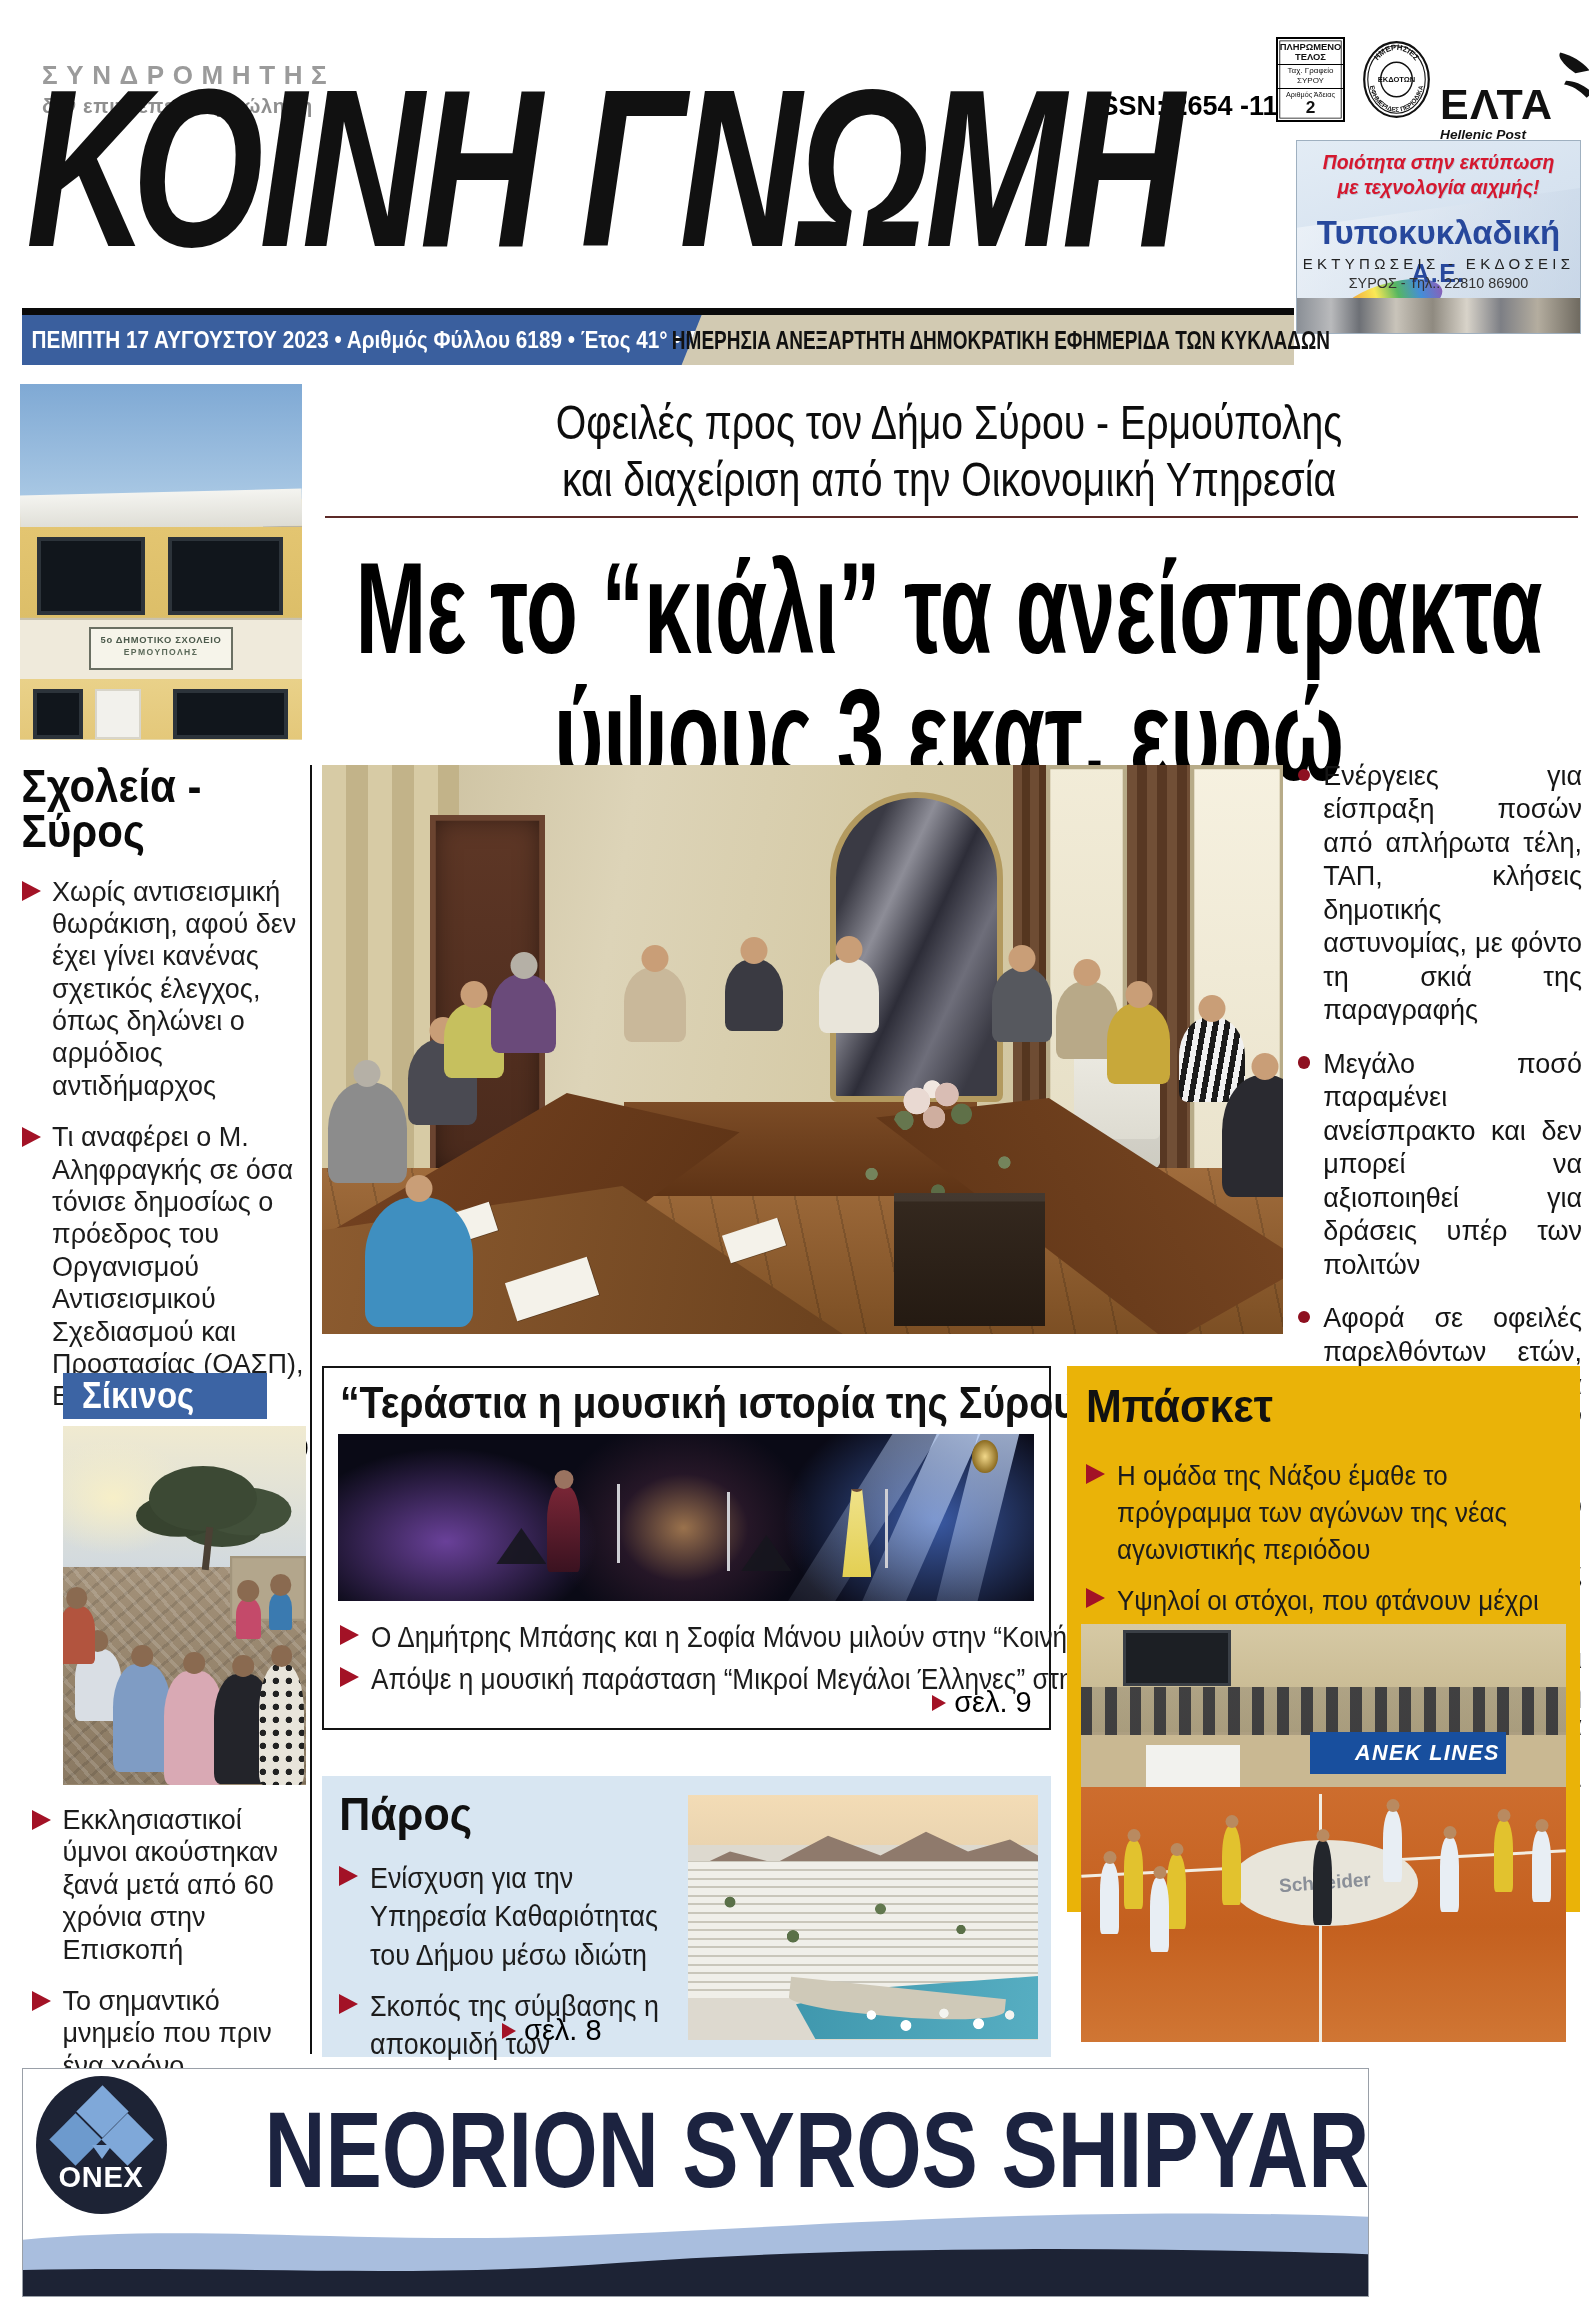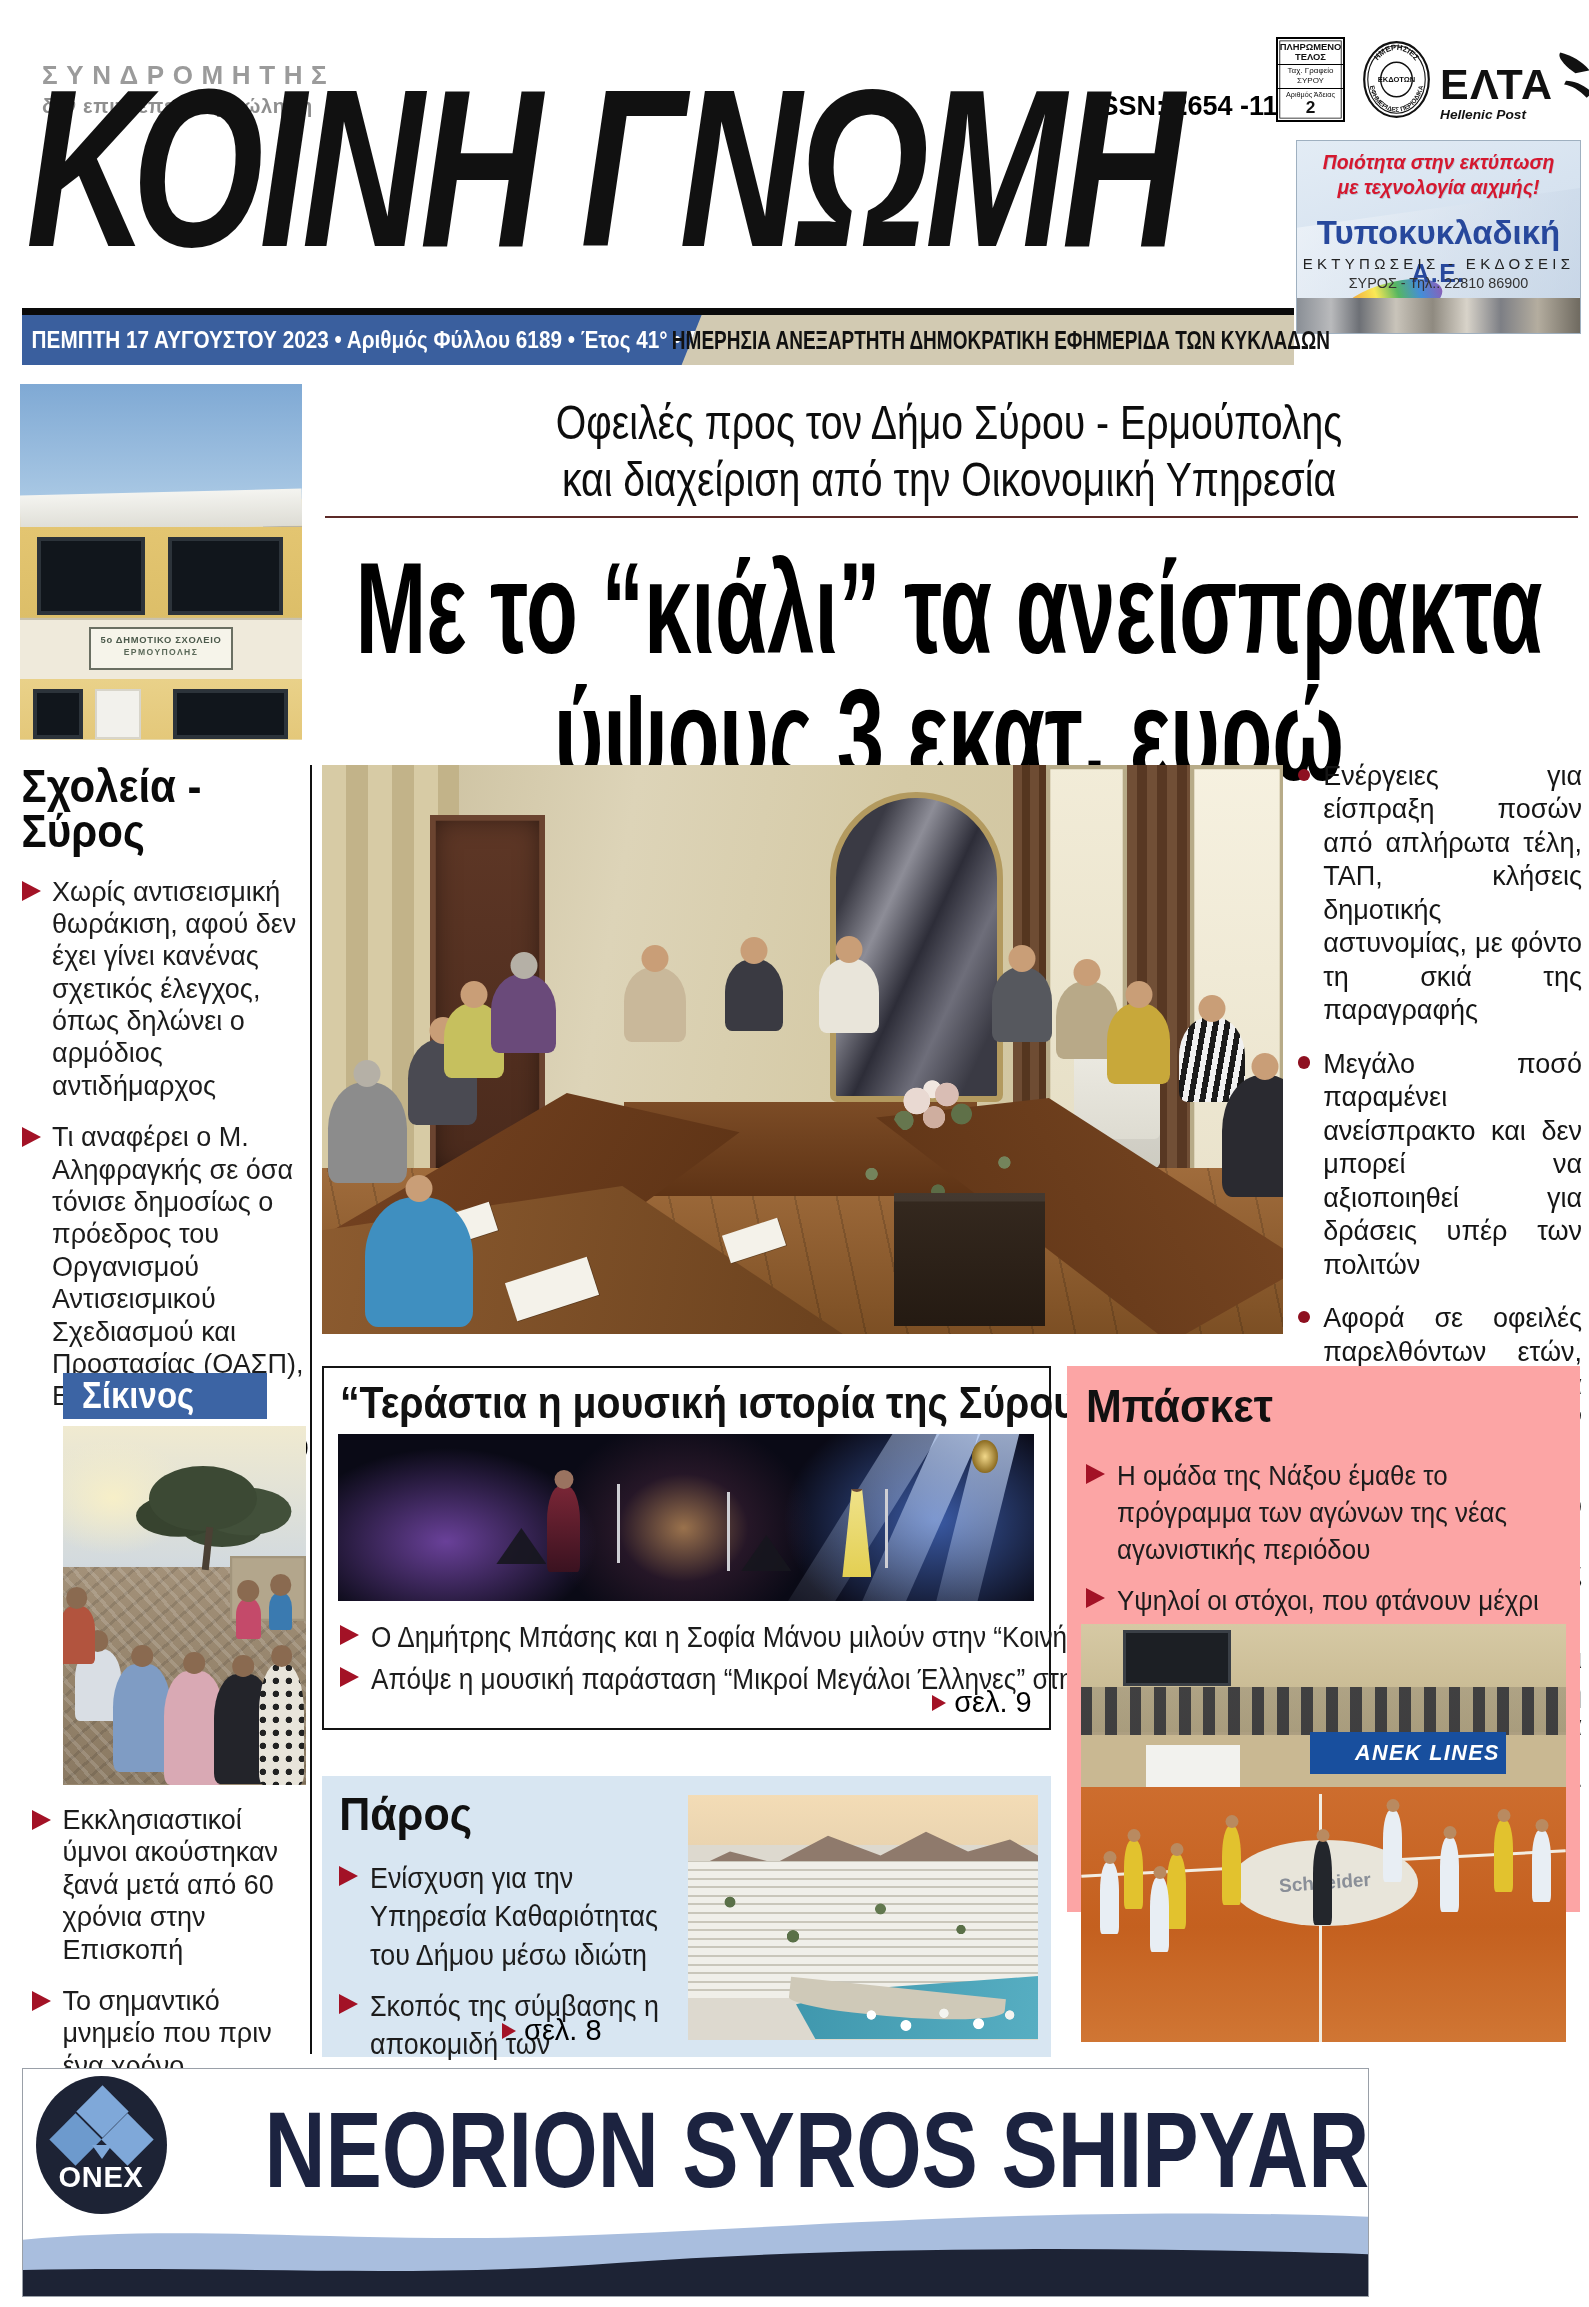--- a/index.html
+++ b/index.html
@@ -18,21 +18,21 @@
 
   .stampbox { left:1276px; top:37px; width:69px; height:85px; border:2.2px solid #000; box-shadow:inset 0 0 0 1.4px #fff, inset 0 0 0 2.2px #000; background:#fff; text-align:center; padding-top:2.9px; }
   .stampbox .r1 { font-size:9.4px; font-weight:bold; line-height:1.05; border-bottom:1.4px solid #000; padding-bottom:2.2px; }
   .stampbox .r2 { font-size:8px; line-height:1.25; border-bottom:1.4px solid #000; padding:1.4px 0 2.2px; }
   .stampbox .r3 { font-size:7.2px; line-height:1.1; padding-top:1.4px; }
   .stampbox .num { font-size:17.3px; font-weight:bold; line-height:1; }
 
   .seal { left:1362px; top:40px; }
   .elta { left:1440px; top:45px; display:flex; align-items:flex-start; }
   .elta .txt { margin-top:20px; }
-  .elta .name { font-size:43px; font-weight:bold; letter-spacing:1.4px; line-height:0.9; }
+  .elta .name { font-size:43px; font-weight:bold; letter-spacing:1.4px; line-height:0.9;margin-top:20px; }
   .elta .sub { font-size:13.7px; font-weight:bold; margin-top:2.9px;font-style:italic; }
 
   
   .masthead { left:26px; top:69px; width:1260px; height:238px; overflow:visible; }
   .masthead span {
     display:inline-block; font-size:163px; font-weight:bold; font-style:italic;
     letter-spacing:-4.3px; white-space:nowrap; line-height:216px;
     transform:scale(1.04,1.38); transform-origin:0 60%;
   }
 
@@ -167,21 +167,21 @@
   .pc-woman::before { content:""; position:absolute; left:50%; top:-14.4px; transform:translateX(-50%); width:17.3px; height:17.3px; border-radius:50%; background:#6a4a38; }
   .pc-mic { position:absolute; width:2.2px; height:79px; background:#cfcfd4; }
   .pc-stand { position:absolute; width:50px; height:36px; background:#16161e; clip-path:polygon(0 100%, 50% 0, 100% 100%); opacity:0.9; }
   .pc-chand { position:absolute; left:634px; top:5.8px; width:26px; height:33px; background:radial-gradient(closest-side,#f2d88a,#8a6a20); border-radius:50%; }
   .music-bullets { position:absolute; left:16px; top:251px; width:691px; }
   .music-bullets .bullet { margin-bottom:10px; }
   .music-bullets .btxt { font-size:27px; white-space:nowrap; transform:scale(0.97,1.1); transform-origin:left top; }
   .music-ref { position:absolute; right:17.3px; bottom:8.6px; }
 
   
-  .basketbox { left:1067px; top:1366px; width:513px; height:546px; background:#fca5a5; }
+  .basketbox { left:1067px; top:1366px; width:513px; height:546px; background:#eab308; }
   .bk-inner { position:absolute; left:19px; top:14.4px; width:476px; }
   .bk-sec { font-size:43px; font-weight:bold; }
   .bk-sec span, .bk-sub span { display:inline-block; transform:scale(1,1.08); transform-origin:left top; }
   .bk-sub { font-size:34px; font-weight:bold; line-height:1.18; margin-top:19px; }
   .bk-bullets { margin-top:29px; }
   .bk-bullets .btxt { font-size:27px; line-height:1.3; transform:scale(0.96,1.05); transform-origin:left top; }
   .bk-ref { margin-top:1.4px; }
   .photo-basket { position:absolute; left:14.4px; top:258px; width:485px; height:418px; overflow:hidden; background:#c9b892; }
   .bb-wall { position:absolute; left:0; top:0; width:100%; height:108px; background:linear-gradient(180deg,#d6c9a4,#c3b48c); }
   .bb-tv { position:absolute; left:42px; top:5.8px; width:108px; height:56px; background:#1c1f24; border:3.6px solid #3a3f46; }

